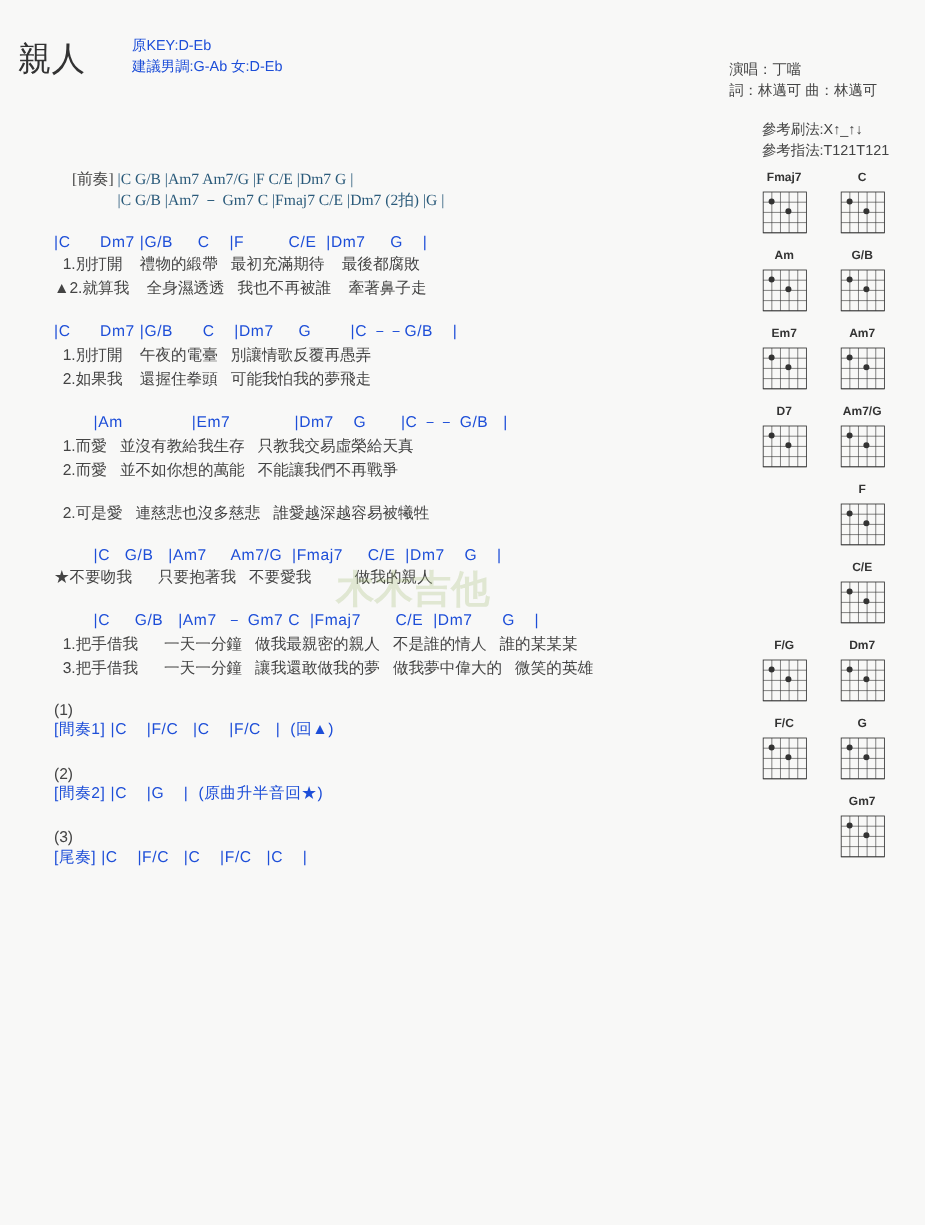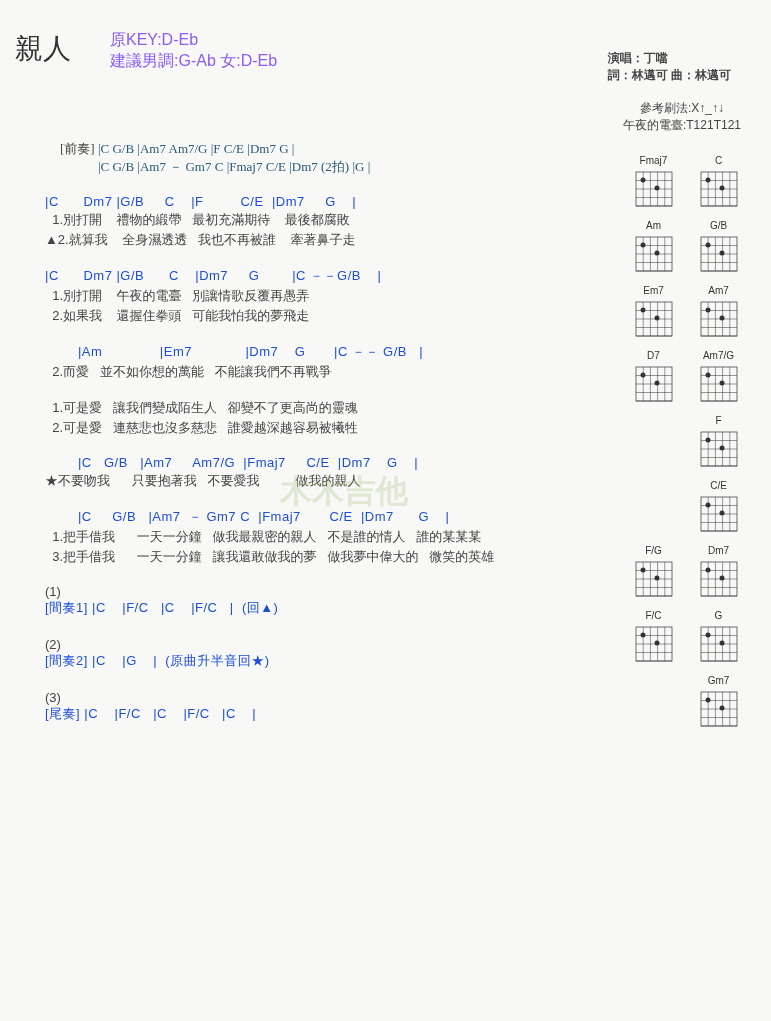--- a/index.html
+++ b/index.html
@@ -17,47 +17,46 @@
   .title {
     text-align: left;
     font-size: 28px;
     color: #333;
     margin-bottom: 16px;
   }
   .meta-left {
     position: absolute;
     left: 110px;
     top: 30px;
-    font-size: 16px;
-    color: #8b5cf6;
+    font-size: 12px;
+    color: #1d4ed8;
   }
   .meta-right {
     position: absolute;
     right: 40px;
     top: 50px;
     font-size: 12px;
     color: #444;
     text-align: left;
-    font-weight: bold;
   }
   .intro {
     margin-top: 72px;
     font-size: 13px;
     color: #444;
     margin-left: 45px;
     font-family: Liberation Serif, serif;
   }
   .intro .chord { color: #2a5a7a; }
   .ref {
     position: absolute;
     right: 30px;
     top: 100px;
     font-size: 12px;
     color: #444;
-    text-align: center;
+    text-align: left;
   }
   .block {
     margin-top: 18px;
     margin-left: 30px;
   }
   .chordline {
     font-size: 13px;
     color: #1d4ed8;
     white-space: pre;
     letter-spacing: 0.5px;
@@ -70,22 +69,23 @@
   }
   .lyric2 {
     font-size: 13px;
     color: #444;
     white-space: pre;
     margin-top: 2px;
   }
   .chords-right {
     position: absolute;
     right: 15px;
-    top: 155px;
+    top: 143px;
     width: 130px;
+    font-weight: bold;
   }
   .chord-pair {
     display: flex;
     gap: 10px;
     margin-bottom: 10px;
   }
   .chord-box {
     width: 55px;
     text-align: center;
   }
@@ -123,21 +123,21 @@
     <div>原KEY:D-Eb</div>
     <div>建議男調:G-Ab 女:D-Eb</div>
   </div>
   <div class="title">親人</div>
   <div class="meta-right">
     <div>演唱：丁噹</div>
     <div>詞：林邁可  曲：林邁可</div>
   </div>
   <div class="ref">
     <div>參考刷法:X↑_↑↓</div>
-    <div>午夜的電臺:T121T121</div>
+    <div>參考指法:T121T121</div>
   </div>
 
   <div class="intro">
     <span class="section-label">[前奏]</span>
     <span class="chord">|C   G/B   |Am7    Am7/G   |F     C/E   |Dm7   G   |</span><br>
     <span style="color:transparent">[前奏]</span>
     <span class="chord">|C   G/B   |Am7 － Gm7  C  |Fmaj7   C/E   |Dm7 (2拍)  |G    |</span>
   </div>
 
   <div class="block">
@@ -147,25 +147,25 @@
   </div>
 
   <div class="block">
     <div class="chordline">|C      Dm7 |G/B      C    |Dm7     G        |C －－G/B    |</div>
     <div class="lyric">  1.別打開    午夜的電臺   別讓情歌反覆再愚弄</div>
     <div class="lyric2">  2.如果我    還握住拳頭   可能我怕我的夢飛走</div>
   </div>
 
   <div class="block">
     <div class="chordline">        |Am              |Em7             |Dm7    G       |C －－ G/B   |</div>
+    <div class="lyric">  1.而愛   並沒有教給我生存   只教我交易虛榮給天真</div>
     <div class="lyric2">  2.而愛   並不如你想的萬能   不能讓我們不再戰爭</div>
   </div>
 
   <div class="block">
-    <div class="lyric">  1.可是愛   讓我們變成陌生人   卻變不了更高尚的靈魂</div>
     <div class="lyric2">  2.可是愛   連慈悲也沒多慈悲   誰愛越深越容易被犧牲</div>
   </div>
 
   <div class="watermark">木木吉他</div>
 
   <div class="block">
     <div class="chordline">        |C   G/B   |Am7     Am7/G  |Fmaj7     C/E  |Dm7    G    |</div>
     <div class="lyric">★不要吻我      只要抱著我   不要愛我          做我的親人</div>
   </div>
 

